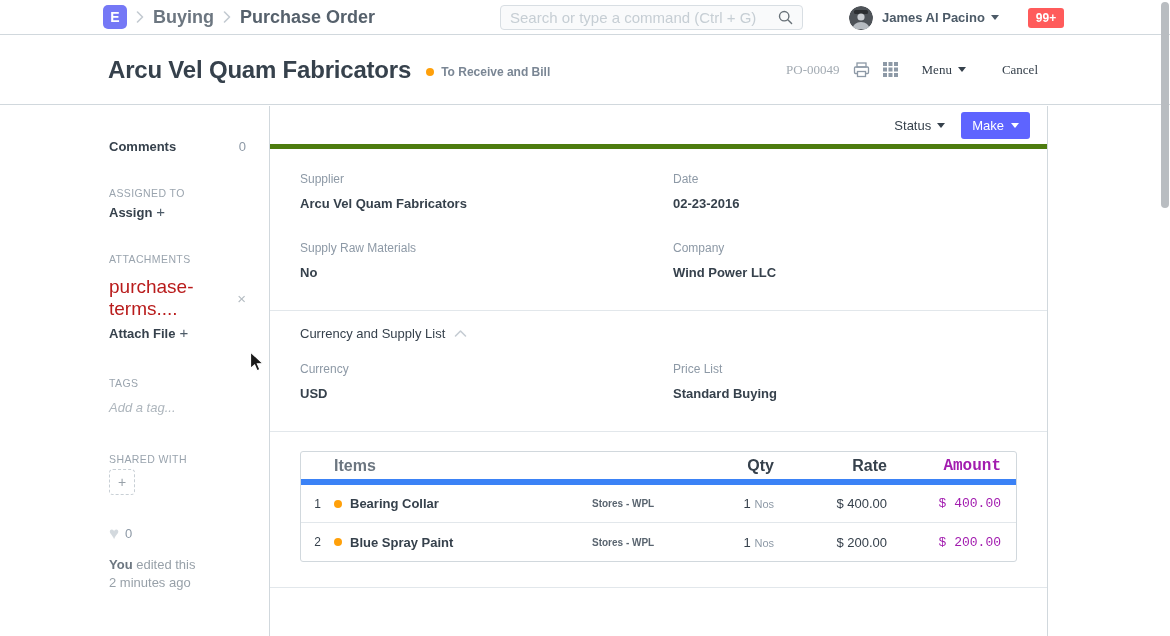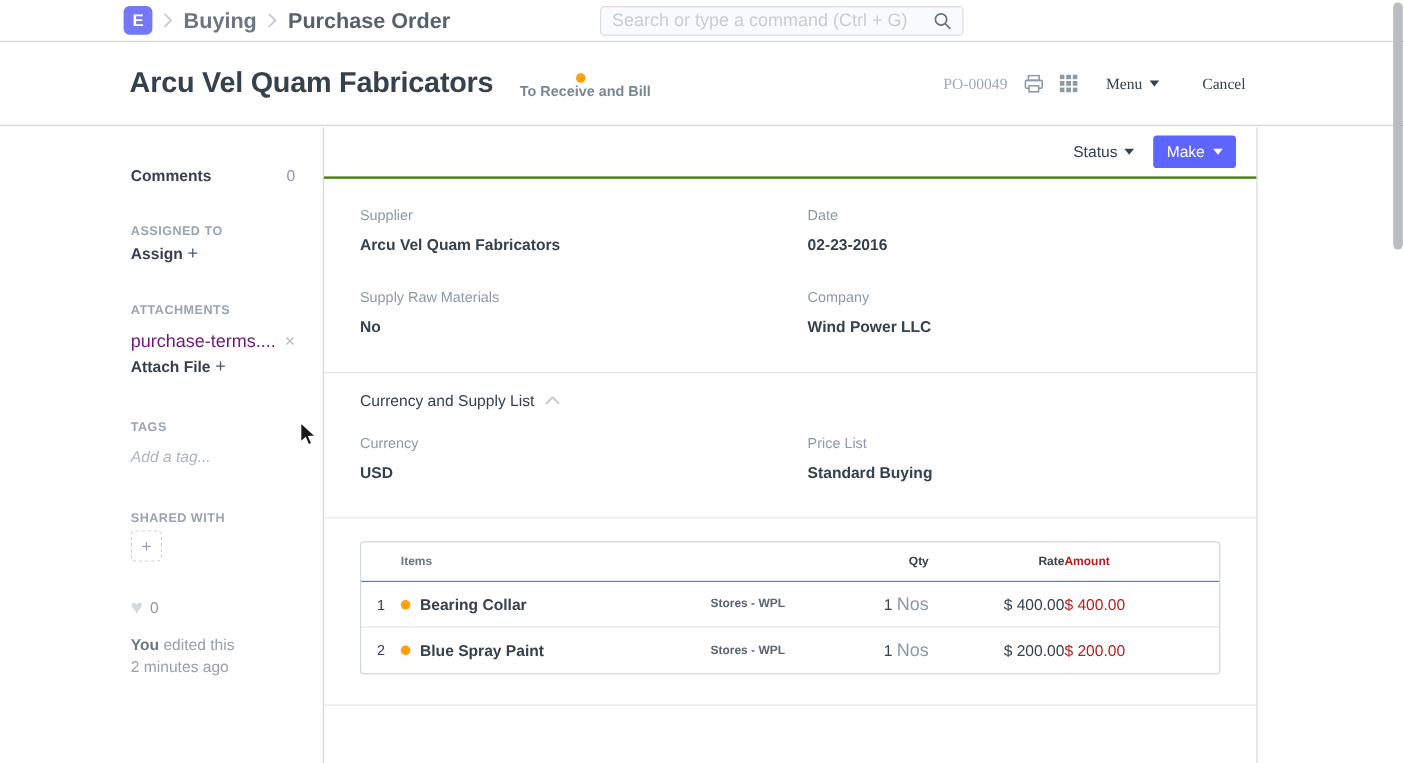--- a/index.html
+++ b/index.html
@@ -27,55 +27,55 @@
                display:flex; align-items:center; }
   .caret { width:0; height:0; border-left:4px solid transparent; border-right:4px solid transparent;
            border-top:5px solid currentColor; display:inline-block; margin-left:6px; }
   .notif-badge { margin-left:29px; background:#ff5b5b; color:#fff; font-size:12px; font-weight:700;
                  padding:4px 8px; border-radius:3px; line-height:1; cursor:pointer; }
   
   .page-head { height:70px; border-bottom:1px solid #d1d8dd; display:flex; align-items:center;
                justify-content:space-between; padding:0 132px 0 108px; background:#fff; }
   .ph-left { display:flex; align-items:center; }
   .page-title { font-size:24px; font-weight:600; color:#36414c; letter-spacing:-0.2px; }
-  .indicator { display:flex; align-items:center; margin-left:15px; margin-top:4px;flex-direction:column; }
+  .indicator { display:flex; align-items:center; margin-left:15px; margin-top:4px; }
   .ind-dot { width:8px; height:8px; border-radius:50%; background:#ffa00a; }
   .ind-text { margin-left:7px; font-size:12px; font-weight:600; color:#7a8694; }
   .ph-right { display:flex; align-items:center;font-family:Liberation Serif, serif; }
   .doc-id { font-size:13px; color:#a2aab2; }
   .icon-btn { display:flex; align-items:center; margin-left:13px; cursor:pointer; }
   .menu-btn { margin-left:24px; font-size:13px; color:#36414c; display:flex; align-items:center; cursor:pointer; }
   .cancel-btn { margin-left:36px; font-size:13px; color:#36414c; cursor:pointer; }
   
   .page-body { position:absolute; top:106px; left:0; right:0; bottom:0; display:flex; background:#fff; }
   .sidebar { width:270px; flex-shrink:0; border-right:1px solid #d1d8dd; padding:33px 23px 0 109px; }
   .main { width:778px; flex-shrink:0; border-right:1px solid #d1d8dd; }
   .gutter { flex:1; }
   
   .comments-row { display:flex; justify-content:space-between; align-items:flex-end; cursor:pointer; }
   .comments-label { font-size:13px; font-weight:700; color:#36414c; }
   .comments-count { font-size:13px; color:#8d99a6; }
-  .side-heading { font-size:10.5px; font-weight:700; color:#9aa4ae; letter-spacing:0.4px; }
+  .side-heading { font-size:10.5px; font-weight:400; color:#9aa4ae; letter-spacing:0.4px; }
   .side-action { font-size:13px; font-weight:700; color:#36414c; cursor:pointer; }
   .plus { font-weight:400; font-size:15px; color:#4c5a67; margin-left:4px; }
   .attach-row { display:flex; justify-content:space-between; align-items:center; }
-  .attach-name { font-size:15px; color:#701a75; cursor:pointer; }
+  .attach-name { font-size:19px; color:#b91c1c; cursor:pointer; }
   .attach-x { color:#b4bcc2; font-size:15px; line-height:1; cursor:pointer; }
   .tag-input { font-size:13px; font-style:italic; color:#aeb6bd; cursor:text; }
   .share-box { width:26px; height:26px; border:1px dashed #c8cfd5; border-radius:4px; color:#98a1a9;
                display:flex; align-items:center; justify-content:center; font-size:14px; cursor:pointer; }
   .likes { display:flex; align-items:center; cursor:pointer; }
   .heart { color:#d3d9de; font-size:17px; line-height:1; }
   .like-count { margin-left:6px; font-size:13px; color:#8d99a6; }
   .activity { font-size:13px; color:#98a1a9; line-height:17.5px; }
   .activity b { color:#6c7680; }
   .mt12{margin-top:4px}.mt11{margin-top:11px}.mt33{margin-top:33px}.mt36{margin-top:36px}
   .mt38{margin-top:38px}.mt30{margin-top:30px}.mt34{margin-top:14px}
   
-  .toolbar { height:43px; border-bottom:2px solid #4d7c0f; display:flex; align-items:center;
+  .toolbar { height:43px; border-bottom:5px solid #4d7c0f; display:flex; align-items:center;
              justify-content:flex-end; padding-right:17px; }
   .status-btn { font-size:13px; color:#36414c; display:flex; align-items:center; margin-right:16px; cursor:pointer; }
   .make-btn { background:#5e64ff; color:#fff; border:none; border-radius:3px; height:27px; padding:0 11px;
               font-size:13px; font-family:inherit; display:flex; align-items:center; cursor:pointer; }
   .make-btn .caret { border-top-color:#fff; margin-left:7px; }
   
   .section { padding:0 30px; }
   .sec1 { padding-top:23px; }
   .two-col { display:grid; grid-template-columns:343px 343px; column-gap:30px; }
   .field { margin-bottom:30px; }
@@ -84,34 +84,34 @@
   .sec2 { border-top:1px solid #e2e7eb; padding-top:15px; }
   .sec-head { display:flex; align-items:center; font-size:13px; color:#36414c; margin-bottom:21px; cursor:pointer; }
   .sec-head svg { margin-left:9px; }
   .checkbox-row { display:flex; align-items:center; margin-top:7px; margin-bottom:26px; cursor:pointer; }
   .checkbox { width:14px; height:14px; border:1px solid #c3cbd1; border-radius:3px; background:#fff; }
   .cb-label { margin-left:9px; font-size:13px; color:#36414c; }
   .sec3 { border-top:1px solid #e2e7eb; padding-top:19px; padding-bottom:25px; }
   .sec4 { border-top:1px solid #e2e7eb; height:14px; }
   
   .grid { border:1px solid #d1d8dd; border-radius:3px; }
-  .grid-header { display:flex; align-items:center; height:33px; border-bottom:1px solid #3b82f6;
-                 font-size:10px; font-weight:700; color:#6c7680; }
+  .grid-header { display:flex; align-items:center; height:33px; border-bottom:6px solid #3b82f6;
+                 font-size:16px; font-weight:700; color:#6c7680; }
   .grid-row { display:flex; align-items:center; height:38px; border-bottom:1px solid #e2e7eb;
               font-size:13px; cursor:pointer; }
   .grid-row:last-child { border-bottom:none; }
   .c-idx { width:33px; text-align:center; font-size:12px; color:#36414c; }
   .c-item { width:258px; display:flex; align-items:center; }
   .item-dot { width:8px; height:8px; border-radius:50%; background:#ffa00a; margin-right:8px; flex-shrink:0; }
   .item-name { font-weight:700; color:#36414c; }
   .c-wh { width:105px; font-size:10px; font-weight:700; color:#5a6570; }
   .c-qty { width:77px; text-align:right; color:#36414c; }
-  .c-qty .uom { font-size:15px; color:#8d99a6; }
+  .c-qty .uom { font-size:11px; color:#8d99a6; }
   .c-rate { width:113px; text-align:right; color:#36414c; }
-  .c-amount { width:114px; color:#b91c1c; }
+  .c-amount { width:114px; text-align:right; color:#a21caf;font-family:Liberation Mono, monospace; }
   
   .scroll-thumb { position:absolute; right:1px; top:2px; width:8px; height:206px;
                   background:#b9bdc1; border-radius:4px; cursor:grab; }
   .cursor { position:absolute; left:249px; top:351px; pointer-events:none; z-index:99; }
 </style>
 </head>
 <body>
 
 <header class="navbar">
   <div class="logo">E</div>
@@ -131,20 +131,35 @@
   <div class="nav-search">
     <input type="text" placeholder="Search or type a command (Ctrl + G)" style="">
     <span style="display:flex">
       <svg width="15" height="15" viewBox="0 0 15 15">
           <circle cx="6.2" cy="6.2" r="4.7" fill="none" stroke="#687178" stroke-width="1.4"></circle>
           <line x1="9.8" y1="9.8" x2="13.6" y2="13.6" stroke="#687178" stroke-width="1.4" stroke-linecap="round"></line>
         </svg>
     </span>
   </div>
 
+  <div class="nav-right">
+    <div class="avatar">
+      <svg width="24" height="24" viewBox="0 0 24 24">
+          <circle cx="12" cy="12" r="12" fill="#4e5358"></circle>
+          <rect x="5" y="4" width="14" height="4" rx="1.5" fill="#2b2e31"></rect>
+          <circle cx="12" cy="11" r="3.6" fill="#c9cdd1"></circle>
+          <path d="M3.5,23 a8.5,7 0 0 1 17,0 Z" fill="#b7bcc1"></path>
+        </svg>
+    </div>
+    <div class="user-name">
+      <span>James Al Pacino</span>
+      <span class="caret" style="color:#4c5a67"></span>
+    </div>
+    <div class="notif-badge">99+</div>
+  </div>
 </header>
 
 <div class="page-head">
   <div class="ph-left">
     <h1 class="page-title">Arcu Vel Quam Fabricators</h1>
     <span class="indicator">
       <span class="ind-dot"></span>
       <span class="ind-text">To Receive and Bill</span>
     </span>
   </div>

